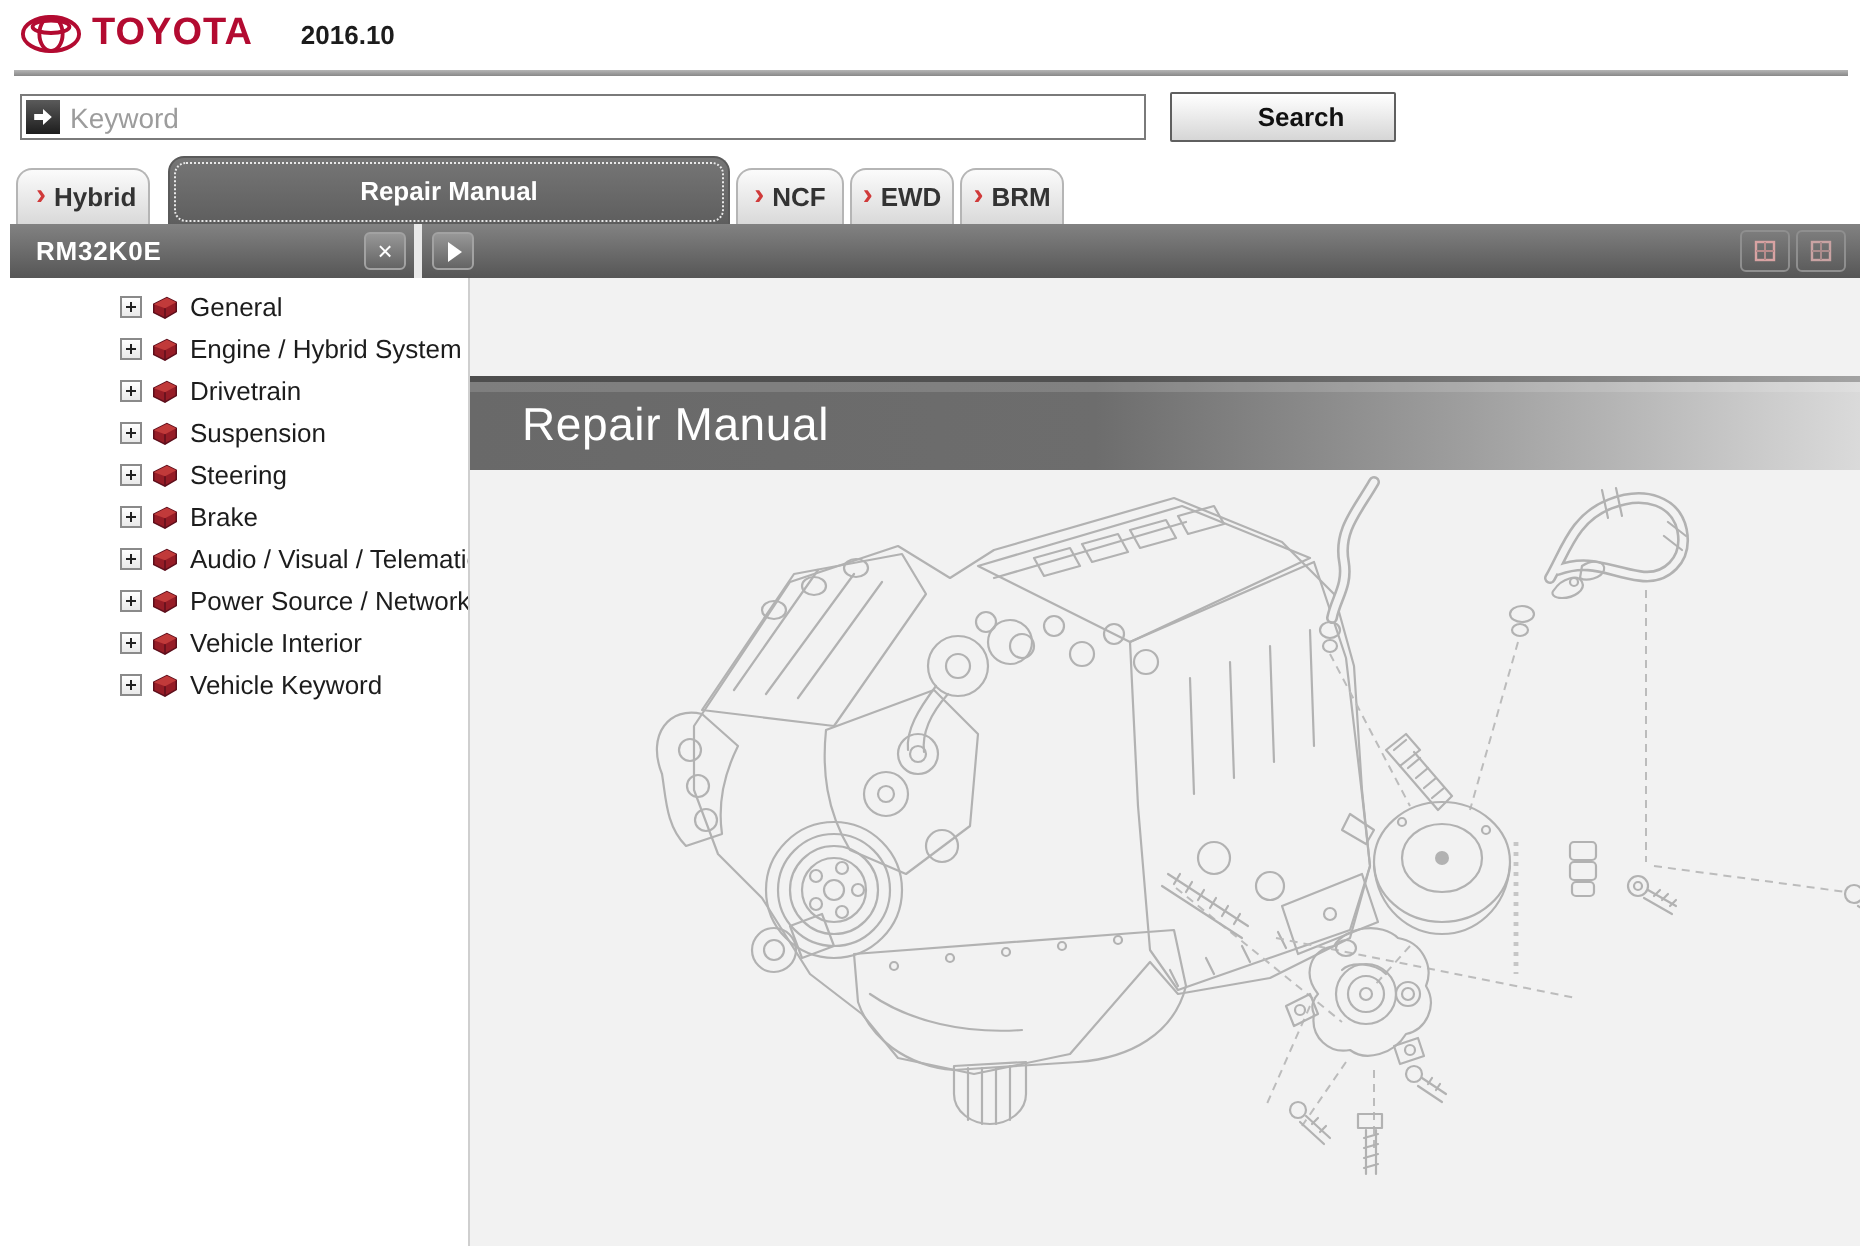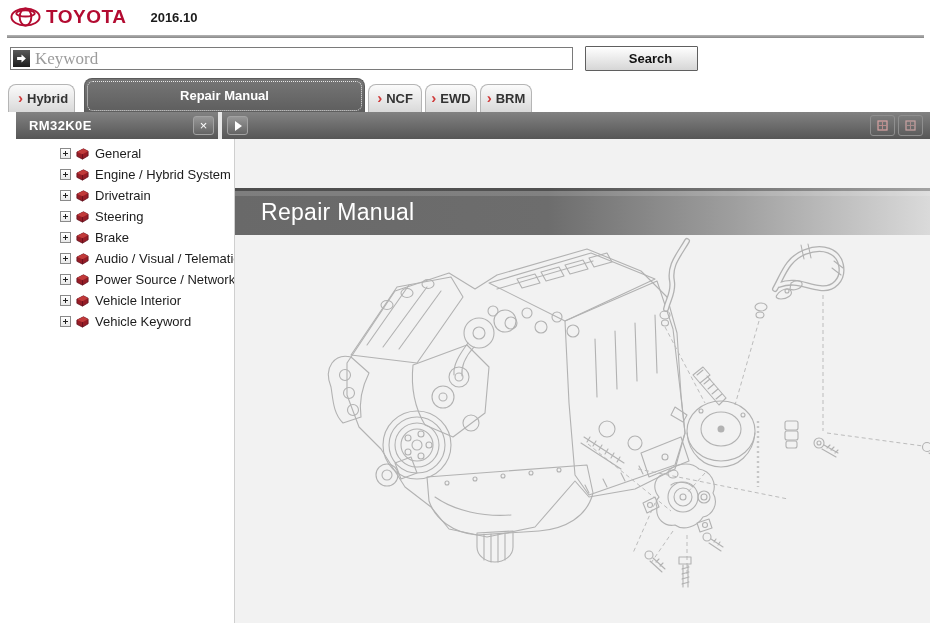--- a/index.html
+++ b/index.html
@@ -18,37 +18,37 @@
   .emblem{width:31px;height:20px;flex:none;}
   .wordmark{color:var(--brand-red);font-weight:bold;font-size:19px;letter-spacing:.5px;margin-left:5px;}
   .version{margin-left:24px;font-size:13px;font-weight:600;color:#1c1c1c;}
   .header-divider{position:absolute;top:35px;left:7px;right:6px;height:3px;background:linear-gradient(#b5b5b5,#888);}
 
   
   .search-bar{position:absolute;top:46px;left:10px;right:10px;height:26px;}
   .search-field{position:absolute;left:0;top:1px;width:563px;height:23px;border:1px solid #7a7a7a;background:#fff;}
   .go-icon{position:absolute;left:2px;top:2px;width:17px;height:17px;background:linear-gradient(#5a5a5a,#1d1d1d);display:flex;align-items:center;justify-content:center;cursor:pointer;}
   .go-icon svg{width:11px;height:11px;}
-  .search-field input{position:absolute;left:22px;top:0;width:calc(100% - 24px);height:100%;border:none;outline:none;font-size:17px;color:#333;font-family:Liberation Serif, serif;background:transparent;}
+  .search-field input{position:absolute;left:22px;top:0;width:calc(100% - 24px);height:100%;border:none;outline:none;font-size:14px;color:#333;font-family:Liberation Sans, sans-serif;background:transparent;}
   .search-field input::placeholder{color:#9c9c9c;}
   .search-button{position:absolute;left:575px;top:0;width:113px;height:25px;border:1px solid #5f5f5f;border-radius:1px;background:linear-gradient(#ffffff,#d6d6d6);box-shadow:inset 0 1px 0 #fff;font-weight:bold;font-size:13px;color:#111;font-family:"Liberation Sans",sans-serif;cursor:pointer;padding-left:24px;}
 
   
   .tab-bar{position:absolute;top:78px;left:0;right:0;height:34px;}
   .tab{position:absolute;bottom:0;height:28px;border:1px solid #b5b5b5;border-bottom:none;border-radius:8px 8px 0 0;background:linear-gradient(#fbfbfb,#d9d9d9);display:flex;align-items:center;justify-content:center;font-size:13px;font-weight:bold;color:#333;cursor:pointer;}
   .chev{color:var(--chevron-red);font-weight:bold;font-size:15px;line-height:10px;margin-right:4px;position:relative;top:-1px;}
   .tab-results{left:8px;width:67px;justify-content:flex-start;padding-left:9px;}
   .tab-active{left:84px;width:281px;height:34px;background:linear-gradient(#767676,#5e5e5e);border-color:#5a5a5a;color:#fff;}
   .tab-active::after{content:"";position:absolute;left:2px;right:2px;top:2px;bottom:1px;border:1px dotted #e9e9e9;border-radius:6px;pointer-events:none;}
   .tab-ncf{left:368px;width:54px;}
   .tab-ewd{left:425px;width:52px;}
   .tab-brm{left:480px;width:52px;}
 
   
-  .toolbar{position:absolute;top:112px;left:16px;right:0;height:27px;display:flex;}
+  .toolbar{position:absolute;top:112px;left:5px;right:0;height:27px;display:flex;}
   .panel-header{width:202px;flex:none;background:linear-gradient(#828282,#565656);display:flex;align-items:center;padding:0 4px 0 13px;}
   .panel-title{color:#fff;font-weight:bold;font-size:13px;letter-spacing:.4px;flex:1;}
   .tb-btn{width:21px;height:19px;flex:none;border:1px solid #a2a2a2;border-radius:3px;background:linear-gradient(#979797,#646464);color:#fff;display:flex;align-items:center;justify-content:center;font-size:13px;line-height:1;cursor:pointer;padding:0;}
   .toolbar-gap{width:4px;flex:none;background:#e9e9e9;}
   .toolbar-right{flex:1;background:linear-gradient(#828282,#565656);display:flex;align-items:center;padding:0 7px 0 5px;}
   .tri{width:0;height:0;border-left:7px solid #fff;border-top:5px solid transparent;border-bottom:5px solid transparent;margin-left:2px;}
   .tb-spacer{flex:1;}
   .win-btn{width:25px;height:21px;flex:none;border:1px solid #8f8f8f;border-radius:3px;background:linear-gradient(#7c7c7c,#5d5d5d);display:flex;align-items:center;justify-content:center;cursor:pointer;margin-left:3px;padding:0;}
   .win-btn svg{width:11px;height:11px;}
 
@@ -177,20 +177,29 @@
   <li class="tree-item">
     <span class="expander"></span>
     <svg class="book" viewBox="0 0 16 13">
       <path d="M2,5 L9,1.5 L14,4 L14,9 L8,12.5 L2,9.5 Z" fill="#961c26" stroke="#5d0f1c" stroke-width="0.8"></path>
       <path d="M2,5 L9,1.5 L14,4 L8,7.2 Z" fill="#c13a3a"></path>
       <path d="M8,7.2 L8,12.5" stroke="#5d0f1c" stroke-width="0.8"></path>
     </svg>
     <span>Drivetrain</span>
   </li>
 
+  <li class="tree-item">
+    <span class="expander"></span>
+    <svg class="book" viewBox="0 0 16 13">
+      <path d="M2,5 L9,1.5 L14,4 L14,9 L8,12.5 L2,9.5 Z" fill="#961c26" stroke="#5d0f1c" stroke-width="0.8"></path>
+      <path d="M2,5 L9,1.5 L14,4 L8,7.2 Z" fill="#c13a3a"></path>
+      <path d="M8,7.2 L8,12.5" stroke="#5d0f1c" stroke-width="0.8"></path>
+    </svg>
+    <span>Suspension</span>
+  </li>
 
   <li class="tree-item">
     <span class="expander"></span>
     <svg class="book" viewBox="0 0 16 13">
       <path d="M2,5 L9,1.5 L14,4 L14,9 L8,12.5 L2,9.5 Z" fill="#961c26" stroke="#5d0f1c" stroke-width="0.8"></path>
       <path d="M2,5 L9,1.5 L14,4 L8,7.2 Z" fill="#c13a3a"></path>
       <path d="M8,7.2 L8,12.5" stroke="#5d0f1c" stroke-width="0.8"></path>
     </svg>
     <span>Steering</span>
   </li>

